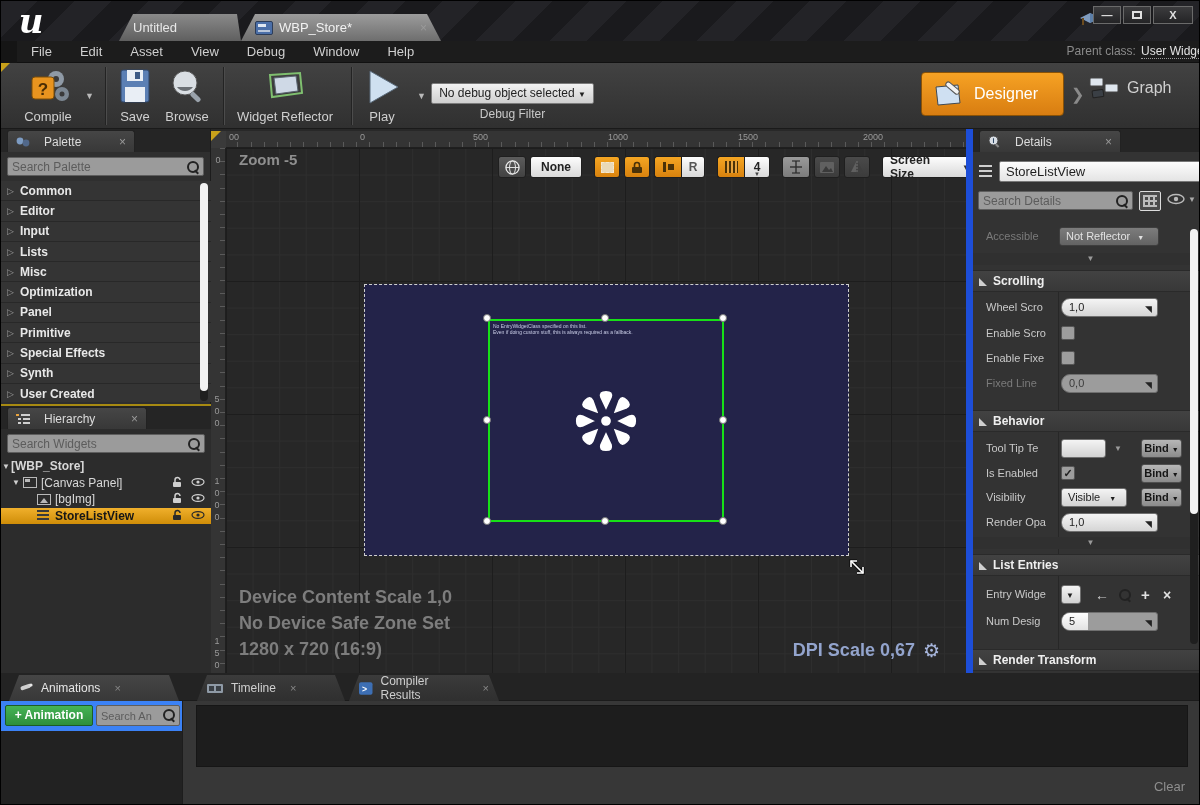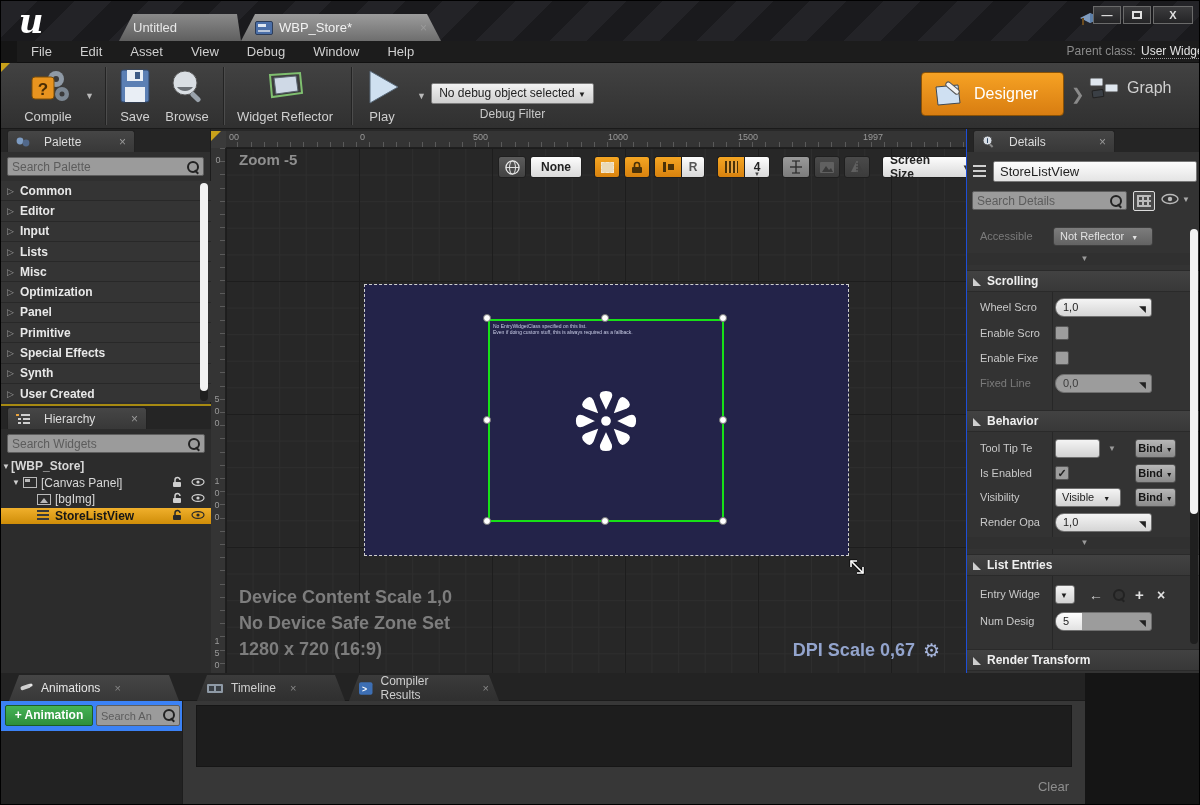--- a/index.html
+++ b/index.html
@@ -118,21 +118,21 @@
   .selrect { position:absolute; left:277px; top:190px; width:236px; height:203px; border:2px solid #17e017; }
   .handle { position:absolute; width:8px; height:8px; border-radius:50%; background:#fff; border:1px solid #777; }
   .warntext { position:absolute; left:282px; top:194px; width:230px; color:#c9cde6; font-size:5px; line-height:6px; }
   .resizecur { position:absolute; left:636px; top:428px; }
 
   .ovl { position:absolute; color:#7d7d7d; font-size:18px; font-weight:bold; }
   .dpi { position:absolute; right:26px; top:510px; color:#93a4cd; font-size:18px; font-weight:bold; display:flex; gap:8px; align-items:center;}
   .dpi .gear { font-weight:normal; font-size:19px; color:#a7b6dd; }
 
   
-  .details { position:absolute; left:965px; top:128px; width:235px; height:544px; background:#333; border-left:1px solid #1d4ed8; }
+  .details { position:absolute; left:965px; top:128px; width:235px; height:544px; background:#333; border-left:7px solid #1d4ed8; }
   .dname-row { position:absolute; left:0; top:30px; width:235px; height:24px; display:flex; align-items:center; padding:0 5px; gap:5px; }
   .dname-field { flex:1; height:21px; background:linear-gradient(#fdfdfd,#e4e4e4); border:1px solid #777; border-radius:2px;
     color:#1e1e1e; font-size:13px; line-height:20px; padding-left:6px; }
   .dsearch-row { position:absolute; left:0; top:62px; width:235px; height:22px; }
   .gridbtn { position:absolute; left:166px; top:0px; width:22px; height:20px; border:1px solid #dcdcdc; border-radius:2px;
     background:#4a4a4a; }
   .gridbtn::before { content:""; position:absolute; inset:3px;
     background:repeating-linear-gradient(90deg,#bbb 0 2px,transparent 2px 5px), repeating-linear-gradient(#bbb 0 2px,transparent 2px 5px); }
   .eyebtn { position:absolute; left:194px; top:2px; display:flex; align-items:center; gap:3px; color:#aaa; font-size:8px; }
   .drow { position:absolute; left:0; width:235px; height:22px; font-size:11px; color:#c9c9c9; }
@@ -149,21 +149,21 @@
   .ddfield { position:absolute; top:1px; height:19px; background:linear-gradient(#f4f4f4,#d2d2d2); border:1px solid #6f6f6f;
     border-radius:3px; color:#1d1d1d; font-size:11px; line-height:17px; padding:0 6px; }
   .sechdr { position:absolute; left:0; width:235px; height:22px; background:linear-gradient(#424242,#383838);
     border-top:1px solid #2a2a2a; border-bottom:1px solid #2a2a2a; color:#efefef; font-size:12px; font-weight:bold; line-height:21px; }
   .sechdr .tri { display:inline-block; margin:0 6px 0 6px; width:0; height:0; border-left:8px solid #cfcfcf; border-top:8px solid transparent; transform:translateY(1px); }
   .expander { position:absolute; left:0; width:235px; height:12px; background:#303030; text-align:center; color:#9a9a9a; font-size:8px; line-height:12px; }
   .coldiv { position:absolute; left:85px; top:152px; width:1px; height:390px; background:#272727; }
   .dim-ddrow { color:#8e8e8e; }
 
   
-  .bottom { position:absolute; left:0; top:672px; width:1084px; height:133px; background:#2a2a2a; }
+  .bottom { position:absolute; left:0; top:672px; width:1200px; height:133px; background:#2a2a2a; }
   .btabs { position:relative; height:28px; background:#232323; border-bottom:1px solid #1b1b1b; }
   .btab { position:absolute; top:2px; height:26px; display:flex; align-items:center; gap:8px; padding:0 10px; font-size:12px; color:#cfcfcf;
     background:linear-gradient(#3b3b3b,#2f2f2f); clip-path:polygon(10px 0, calc(100% - 10px) 0, 100% 100%, 0 100%); }
   .btab.active { background:linear-gradient(#454545,#383838); color:#e6e6e6; }
   .btab .x { color:#888; font-size:11px; margin-left:6px; }
   .animpane { position:absolute; left:0; top:28px; width:182px; height:105px; background:#3b82f6; border-right:1px solid #1d1d1d; }
   .animbtn { position:absolute; left:4px; top:4px; width:88px; height:21px; background:linear-gradient(#45b355,#2e8f3c);
     border:1px solid #1d5c27; border-radius:2px; color:#fff; font-size:12px; font-weight:bold; text-align:center; line-height:19px; }
   .animsearch { position:absolute; left:95px; top:4px; width:84px; height:21px; background:#9b9b9b; border:1px solid #5e5e5e; border-radius:2px; }
   .animsearch input { position:absolute; left:4px; top:1px; width:58px; height:17px; background:transparent; border:none; outline:none; color:#4f4f4f; font-size:11px; }
@@ -441,21 +441,21 @@
 
   <div class="canvaswrap">
     <div class="gridbg"></div>
 
     <div class="ruler-top">
       <span class="rnum" style="left:18px;">00</span>
       <span class="rnum" style="left:149px;">0</span>
       <span class="rnum" style="left:262px;">500</span>
       <span class="rnum" style="left:397px;">1000</span>
       <span class="rnum" style="left:527px;">1500</span>
-      <span class="rnum" style="left:652px;">1997</span>
+      <span class="rnum" style="left:652px;">2000</span>
     </div>
     <div class="ruler-left">
       <span class="rlnum" style="top:8px;">0</span>
       <span class="rlnum" style="top:246px; writing-mode:vertical-lr; text-orientation:upright; width:10px; left:2px; letter-spacing:2px;">500</span>
       <span class="rlnum" style="top:328px; writing-mode:vertical-lr; text-orientation:upright; width:10px; left:2px; letter-spacing:2px;">1000</span>
       <span class="rlnum" style="top:488px; writing-mode:vertical-lr; text-orientation:upright; width:10px; left:2px; letter-spacing:2px;">150</span>
     </div>
     <div class="ruler-corner"></div>
 
     <div class="zoomlabel">Zoom -5</div>

